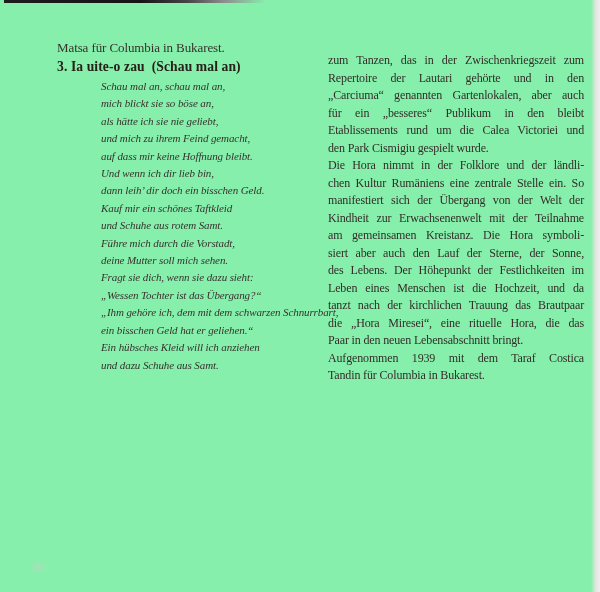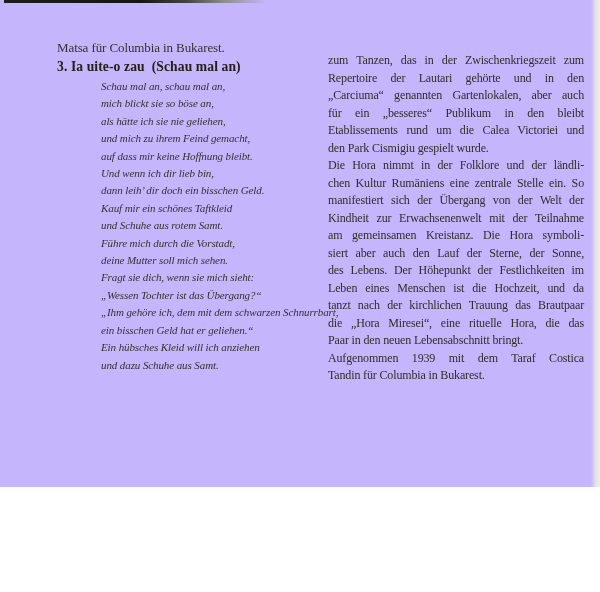--- a/index.html
+++ b/index.html
@@ -1,20 +1,20 @@
 <!DOCTYPE html>
 <html><head>
 <meta charset="utf-8">
 <style>
   html, body { margin: 0; padding: 0; background: #ffffff; }
   .page {
     position: relative;
     width: 600px;
-    height: 487px;
-    background: #c4b5fd;
+    height: 592px;
+    background: #86efac;
     font-family: "Liberation Serif", "DejaVu Serif", serif;
     color: #312b25;
     overflow: hidden;
   }
   
   .artifact-top {
     position: absolute; top: 0; left: 4px; width: 262px; height: 3px;
     background: linear-gradient(to right, #1d1d1d 0%, #151515 52%, #454545 70%, #8d8d8d 84%, rgba(170,170,170,0) 100%);
   }
   .artifact-right {
@@ -57,30 +57,30 @@
   <div class="artifact-top"></div>
   <div class="artifact-right"></div>
   <div class="artifact-smudge"></div>
 
   <div class="col-left">
     <div class="credit">Matsa für Columbia in Bukarest.</div>
     <div class="heading">3. Ia uite-o zau  (Schau mal an)</div>
     <div class="lyrics">
         <div class="lyric-line">Schau mal an, schau mal an,</div>
         <div class="lyric-line">mich blickt sie so böse an,</div>
-        <div class="lyric-line">als hätte ich sie nie geliehen,</div>
+        <div class="lyric-line">als hätte ich sie nie geliebt,</div>
         <div class="lyric-line">und mich zu ihrem Feind gemacht,</div>
         <div class="lyric-line">auf dass mir keine Hoffnung bleibt.</div>
         <div class="lyric-line">Und wenn ich dir lieb bin,</div>
         <div class="lyric-line">dann leih’ dir doch ein bisschen Geld.</div>
         <div class="lyric-line">Kauf mir ein schönes Taftkleid</div>
         <div class="lyric-line">und Schuhe aus rotem Samt.</div>
         <div class="lyric-line">Führe mich durch die Vorstadt,</div>
         <div class="lyric-line">deine Mutter soll mich sehen.</div>
-        <div class="lyric-line">Fragt sie dich, wenn sie mich sieht:</div>
+        <div class="lyric-line">Fragt sie dich, wenn sie dazu sieht:</div>
         <div class="lyric-line">„Wessen Tochter ist das Übergang?“</div>
         <div class="lyric-line">„Ihm gehöre ich, dem mit dem schwarzen Schnurrbart,</div>
         <div class="lyric-line">ein bisschen Geld hat er geliehen.“</div>
         <div class="lyric-line">Ein hübsches Kleid will ich anziehen</div>
         <div class="lyric-line">und dazu Schuhe aus Samt.</div>
       </div>
   </div>
 
   <div class="col-right">
       <div class="prose-line">zum Tanzen, das in der Zwischenkriegszeit zum</div>

